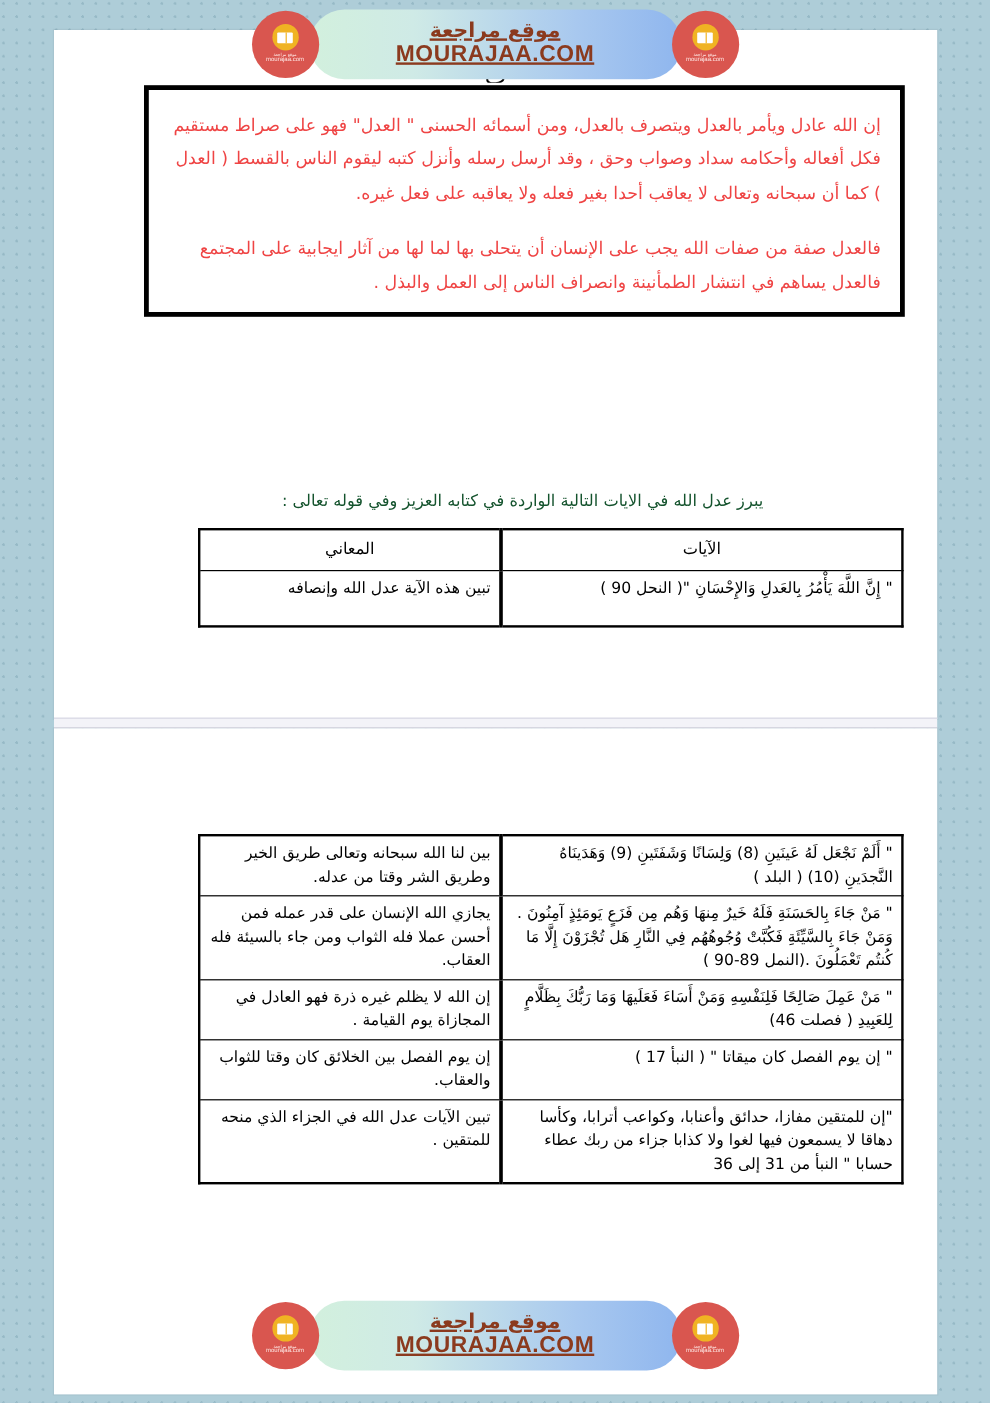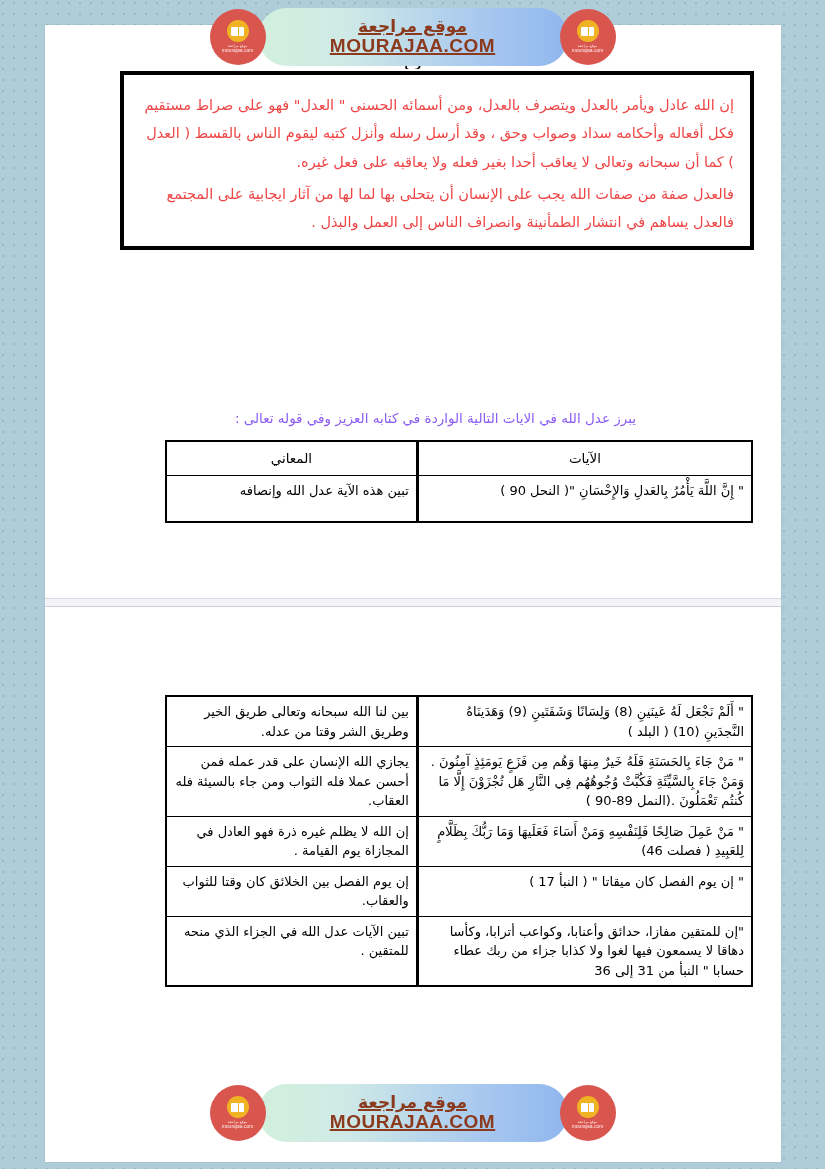--- a/index.html
+++ b/index.html
@@ -74,21 +74,21 @@
   .intro-box p.p-justify { }
 
   
   .lead-line {
     position: absolute;
     top: 383px;
     left: 75px;
     right: 30px;
     font-size: 13.5px;
     line-height: 1.5;
-    color: #8b5cf6;
+    color: #14532d;
     text-align: center;
   }
 
   
   table.ayat-table {
     border-collapse: collapse;
     width: 588px;
     table-layout: fixed;
     background: #fff;
   }
@@ -213,21 +213,21 @@
 </style>
 </head>
 <body>
 
 <div class="page" id="page-1">
 
   <div class="clipped-glyph">ب</div>
 
   <div class="intro-box" style="left:75px; right:27px; top:46px;">
     <p class="p-justify">إن الله عادل ويأمر بالعدل ويتصرف بالعدل، ومن أسمائه الحسنى " العدل" فهو على صراط مستقيم فكل أفعاله وأحكامه سداد وصواب وحق ، وقد أرسل رسله وأنزل كتبه ليقوم الناس بالقسط ( العدل ) كما أن سبحانه وتعالى لا يعاقب أحدا بغير فعله ولا يعاقبه على فعل غيره.</p>
-    <p class="p-justify" style="margin-top:4px;">فالعدل صفة من صفات الله يجب على الإنسان أن يتحلى بها لما لها من آثار ايجابية على المجتمع فالعدل يساهم في انتشار الطمأنينة  وانصراف الناس إلى العمل والبذل .</p>
+    <p class="p-justify" style="margin-top:18px;">فالعدل صفة من صفات الله يجب على الإنسان أن يتحلى بها لما لها من آثار ايجابية على المجتمع فالعدل يساهم في انتشار الطمأنينة  وانصراف الناس إلى العمل والبذل .</p>
   </div>
 
   <div class="lead-line">يبرز عدل الله في الايات التالية الواردة في كتابه العزيز وفي قوله تعالى :</div>
 
   <div id="table-1-wrap">
     <table class="ayat-table">
       <thead>
         <tr>
           <th class="col-ayat">الآيات</th>
           <th class="col-maani">المعاني</th>

